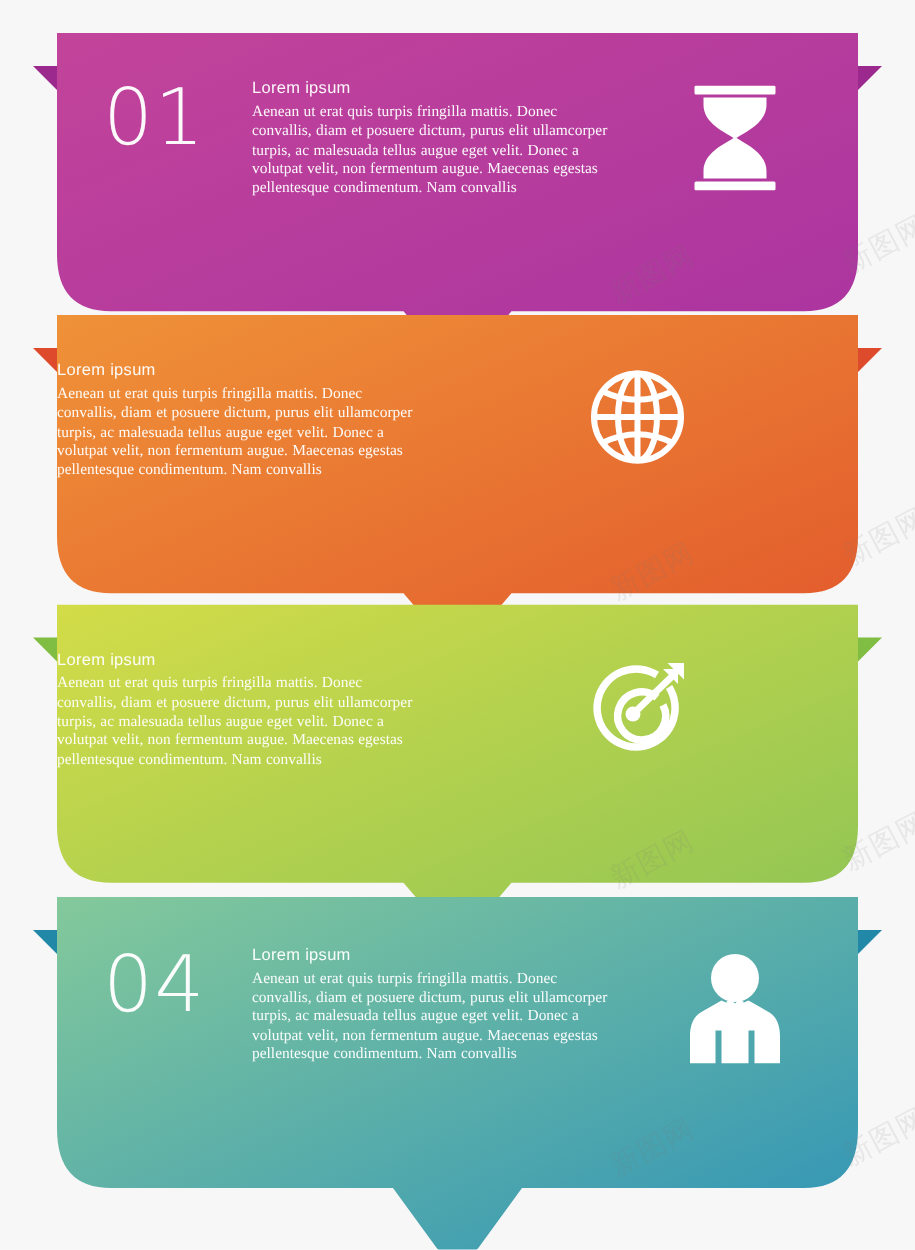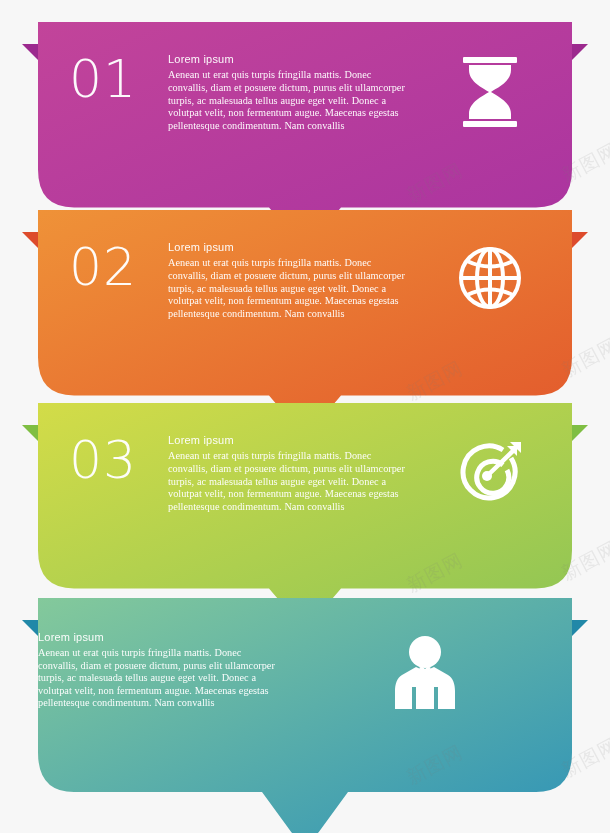--- a/index.html
+++ b/index.html
@@ -191,21 +191,20 @@
           <linearGradient id="grad-1" x1="0" y1="0" x2="1" y2="1">
             <stop offset="0%" id="g1a" stop-color="#ef9238"></stop>
               <stop offset="100%" id="g1b" stop-color="#e2582c"></stop>
           </linearGradient>
         </defs>
         <path id="path-1" fill="url(#grad-1)" d="M0,0 L534,0 L534,140 Q534,176 498,176 L303,176 L267,216 L231,176 L36,176 Q0,176 0,140 Z"></path>
       </svg>
     </div>
     <div class="content">
       <div class="row" id="row-1" style="top: 31.36px;">
-        <div class="num">02</div>
         <div class="textcol">
           <div class="heading">Lorem ipsum</div>
           <p class="para">Aenean ut erat quis turpis fringilla mattis. Donec convallis, diam et posuere dictum, purus elit ullamcorper turpis, ac malesuada tellus augue eget velit. Donec a volutpat velit, non fermentum augue. Maecenas egestas pellentesque condimentum. Nam convallis</p>
         </div>
         <div class="iconcol">
           <svg width="66" height="66" viewBox="0 0 66 66">
             <g fill="none" stroke="#fff" stroke-width="4">
               <circle cx="33" cy="33" r="29"></circle>
               <ellipse cx="33" cy="33" rx="13" ry="29"></ellipse>
               <line x1="33" y1="4" x2="33" y2="62"></line>
@@ -228,21 +227,20 @@
           <linearGradient id="grad-2" x1="0" y1="0" x2="1" y2="1">
             <stop offset="0%" id="g2a" stop-color="#d3dc48"></stop>
               <stop offset="100%" id="g2b" stop-color="#8dc455"></stop>
           </linearGradient>
         </defs>
         <path id="path-2" fill="url(#grad-2)" d="M0,0 L534,0 L534,140 Q534,176 498,176 L303,176 L267,216 L231,176 L36,176 Q0,176 0,140 Z"></path>
       </svg>
     </div>
     <div class="content">
       <div class="row" id="row-2" style="top: 31.36px;">
-        <div class="num">03</div>
         <div class="textcol">
           <div class="heading">Lorem ipsum</div>
           <p class="para">Aenean ut erat quis turpis fringilla mattis. Donec convallis, diam et posuere dictum, purus elit ullamcorper turpis, ac malesuada tellus augue eget velit. Donec a volutpat velit, non fermentum augue. Maecenas egestas pellentesque condimentum. Nam convallis</p>
         </div>
         <div class="iconcol">
           <svg width="70" height="70" viewBox="0 0 70 70">
             <g fill="none" stroke="#fff" stroke-width="5">
               <path d="M56,20 A26,26 0 1 1 48,12"></path>
               <path d="M48,27 A16,16 0 1 0 52,32"></path>
             </g>
@@ -267,20 +265,21 @@
           <linearGradient id="grad-3" x1="0" y1="0" x2="1" y2="1">
             <stop offset="0%" id="g3a" stop-color="#84c99b"></stop>
               <stop offset="100%" id="g3b" stop-color="#2f93b8"></stop>
           </linearGradient>
         </defs>
         <path id="path-3" fill="url(#grad-3)" d="M0,0 L534,0 L534,140 Q534,176 498,176 L310,176 L281,212 Q267,226 253,212 L224,176 L36,176 Q0,176 0,140 Z"></path>
       </svg>
     </div>
     <div class="content">
       <div class="row" id="row-3" style="top: 33.12px;">
+        <div class="num">04</div>
         <div class="textcol">
           <div class="heading">Lorem ipsum</div>
           <p class="para">Aenean ut erat quis turpis fringilla mattis. Donec convallis, diam et posuere dictum, purus elit ullamcorper turpis, ac malesuada tellus augue eget velit. Donec a volutpat velit, non fermentum augue. Maecenas egestas pellentesque condimentum. Nam convallis</p>
         </div>
         <div class="iconcol">
           <svg width="62" height="74" viewBox="0 0 62 74">
             <circle cx="31" cy="17" r="16" fill="#fff"></circle>
             <path d="M31,36 L22,32 L8,40 C3,43 1,49 1,56 L1,74 L18,74 L18,52 L22,52 L22,74 L40,74 L40,52 L44,52 L44,74 L61,74 L61,56 C61,49 59,43 54,40 L40,32 Z" fill="#fff"></path>
             <path d="M25,33 L31,39 L37,33 L34,31 L31,34 L28,31 Z" fill="#fff"></path>
             <path d="M29.5,40 L32.5,40 L33.5,56 L31,60 L28.5,56 Z" fill="#fff"></path>

